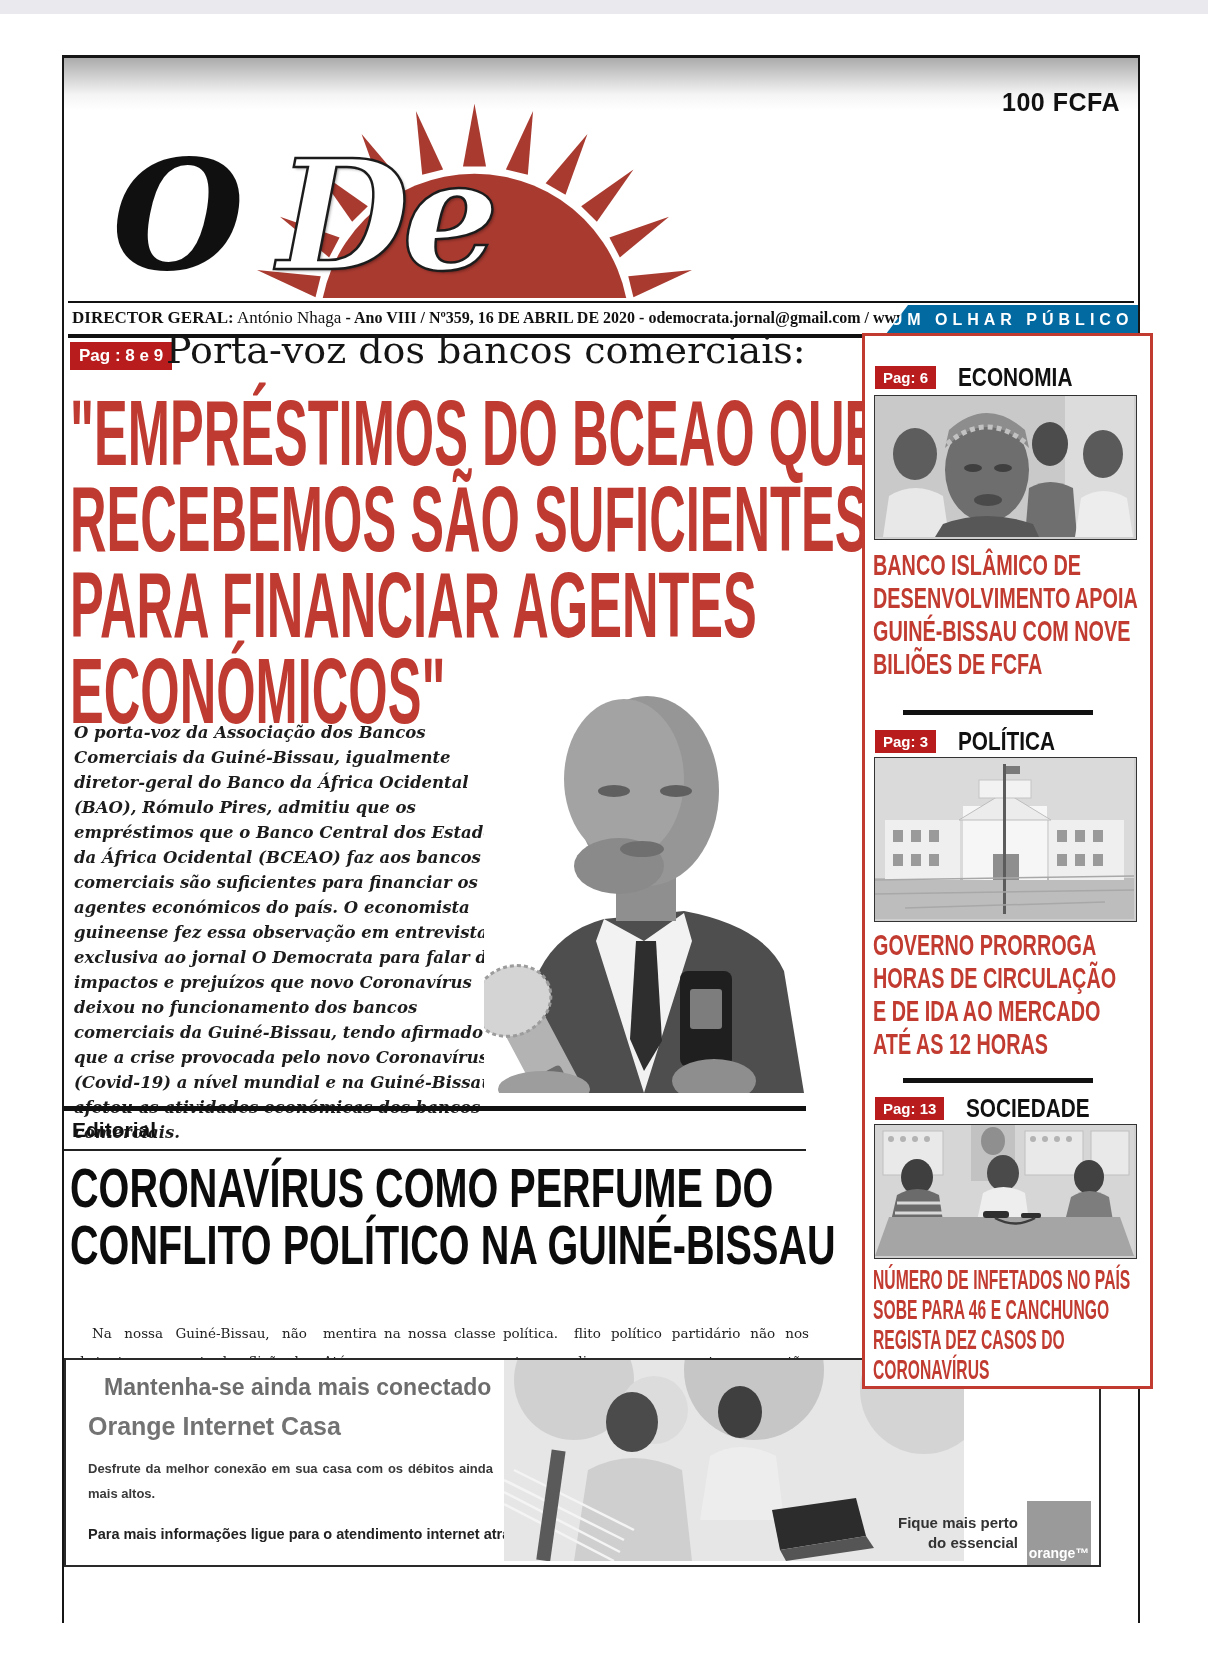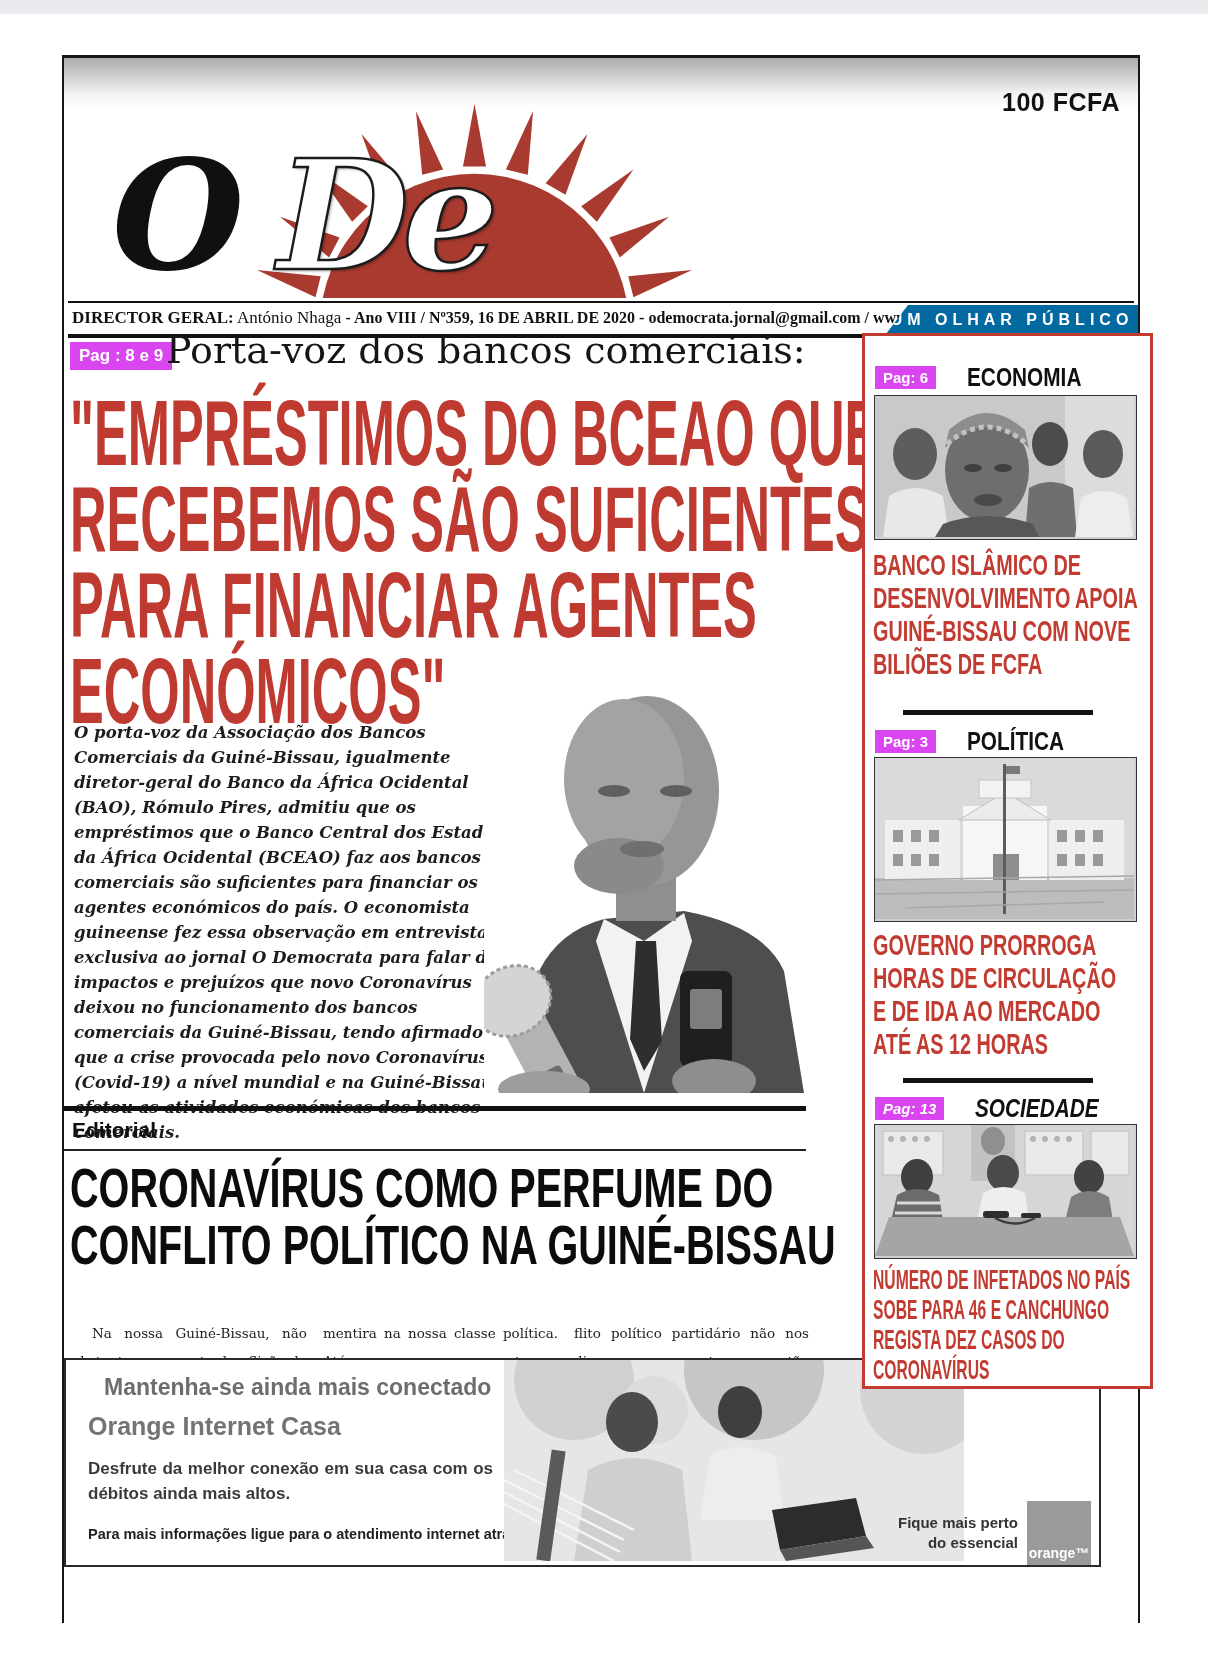--- a/index.html
+++ b/index.html
@@ -28,21 +28,21 @@
   .mast-line1{position:absolute;left:4px;top:243px;width:1066px;height:2px;background:#111;}
   .director-line{position:absolute;left:8px;top:250px;width:800px;font-size:17px;
     font-family:"Liberation Serif",serif;white-space:nowrap;}
   .director-line .lbl{font-weight:bold;}
   .director-line .ed{font-weight:bold;font-size:16px;}
   .mast-line2{position:absolute;left:4px;top:276px;width:1066px;height:4px;background:#111;}
   .tagline{position:absolute;right:0px;top:247px;width:252px;height:29px;background:#0369a1;
     color:#fff;font-weight:bold;font-size:16px;letter-spacing:5px;text-align:center;line-height:29px;
     clip-path:polygon(22px 0,100% 0,100% 100%,0 100%);}
   
-  .badge{display:inline-block;background:#d946ef;color:#fff;font-weight:bold;}
+  .badge{display:inline-block;background:#b91c1c;color:#fff;font-weight:bold;}
   .lead-ref{position:absolute;left:6px;top:284px;font-size:17px;padding:4px 9px;}
   .kicker{position:absolute;left:102px;top:270px;font-family:"DejaVu Serif","Liberation Serif",serif;
     font-size:38px;color:#151515;}
   .red-headline{position:absolute;left:6px;top:332px;color:#bf3a31;font-weight:bold;
     font-size:92px;line-height:86px;transform:scaleX(.55);transform-origin:0 0;white-space:nowrap;
     letter-spacing:0px;}
   .lead-par{position:absolute;left:10px;top:662px;width:442px;
     font-family:"DejaVu Serif","Liberation Serif",serif;font-weight:bold;font-style:italic;
     font-size:16.5px;line-height:25px;color:#1c1c1c;}
   .photo-main{position:absolute;left:420px;top:583px;width:320px;height:452px;}
@@ -51,33 +51,33 @@
   .ed-underline{position:absolute;left:0;top:1091px;width:742px;height:2px;background:#222;}
   .ed-headline{position:absolute;left:6px;top:1102px;font-weight:bold;font-size:55px;line-height:57px;
     transform:scaleX(.72);transform-origin:0 0;white-space:nowrap;color:#0c0c0c;}
   .ed-cols{position:absolute;left:8px;top:1262px;width:738px;display:flex;gap:16px;}
   .ed-col{width:235px;font-family:"DejaVu Serif","Liberation Serif",serif;font-size:13.5px;
     line-height:27.5px;text-align:justify;color:#222;}
   .ed-col.first{text-indent:20px;}
   
   .sidebar{position:absolute;left:798px;top:275px;width:285px;height:1050px;background:#fff;
     border:3px solid #c23b31;z-index:2;}
-  .sb-head{position:absolute;left:10px;display:flex;align-items:center;gap:31px;}
+  .sb-head{position:absolute;left:10px;display:flex;align-items:center;gap:22px;}
   .sb-ref{font-size:15px;padding:3px 8px;}
   .sb-cat{font-size:26px;font-weight:bold;transform:scaleX(.8);transform-origin:0 50%;white-space:nowrap;}
   .sb-photo{position:absolute;left:9px;width:261px;border:1px solid #333;background:#cfcfcf;}
   .sb-headline{position:absolute;left:8px;color:#c23b31;font-weight:bold;font-size:30px;line-height:33px;
     transform:scaleX(.66);transform-origin:0 0;white-space:nowrap;}
   .sb-headline.tight{font-size:28px;line-height:30px;transform:scaleX(.56);}
   .sb-div{position:absolute;left:38px;width:190px;height:5px;background:#111;}
   
   .ad{position:absolute;left:0;top:1300px;width:1033px;height:205px;border:2px solid #2a2a2a;background:#fff;z-index:1;}
   .ad-line1{position:absolute;left:38px;top:14px;font-size:23px;font-weight:bold;color:#6d6d6d;}
   .ad-line2{position:absolute;left:22px;top:52px;font-size:25px;font-weight:bold;color:#737373;}
-  .ad-body{position:absolute;left:22px;top:96px;width:405px;font-size:17px;font-weight:bold;
+  .ad-body{position:absolute;left:22px;top:96px;width:405px;font-size:13px;font-weight:bold;
     color:#3a3a3a;line-height:25px;text-align:justify;}
   .ad-footer{position:absolute;left:22px;top:166px;font-size:14.5px;font-weight:bold;color:#222;}
   .ad-photo{position:absolute;left:438px;top:0;width:460px;height:201px;}
   .ad-slogan{position:absolute;right:8px;bottom:0;display:flex;align-items:center;gap:9px;}
   .ad-slogan-text{font-size:15px;font-weight:bold;color:#333;text-align:right;line-height:20px;}
   .orange-logo{width:64px;height:64px;background:#9a9a9a;color:#fff;display:flex;align-items:flex-end;
     justify-content:center;font-size:14px;font-weight:bold;padding-bottom:4px;box-sizing:border-box;}
 </style>
 </head>
 <body>
@@ -258,21 +258,21 @@
       </svg>
     </div>
     <div class="sb-headline" style="top:592px;">
       <div>GOVERNO PRORROGA</div>
       <div>HORAS DE CIRCULAÇÃO</div>
       <div>E DE IDA AO MERCADO</div>
       <div>ATÉ AS 12 HORAS</div>
     </div>
     <div class="sb-div" style="top:742px;"></div>
 
-    <div class="sb-head" style="top:757px;font-style:italic;">
+    <div class="sb-head" style="top:757px;">
       <span class="badge sb-ref">Pag: 13</span>
       <span class="sb-cat">SOCIEDADE</span>
     </div>
     <div class="sb-photo" style="top:788px;height:133px;">
       <svg width="259" height="131" viewBox="0 0 259 131" xmlns="http://www.w3.org/2000/svg">
         <rect width="259" height="131" fill="#d6d6d6"></rect>
 
         <rect x="8" y="6" width="60" height="44" fill="#e9e9e9" stroke="#bfbfbf"></rect>
         <rect x="150" y="6" width="58" height="44" fill="#e9e9e9" stroke="#bfbfbf"></rect>
         <rect x="216" y="6" width="38" height="44" fill="#e9e9e9" stroke="#bfbfbf"></rect>

